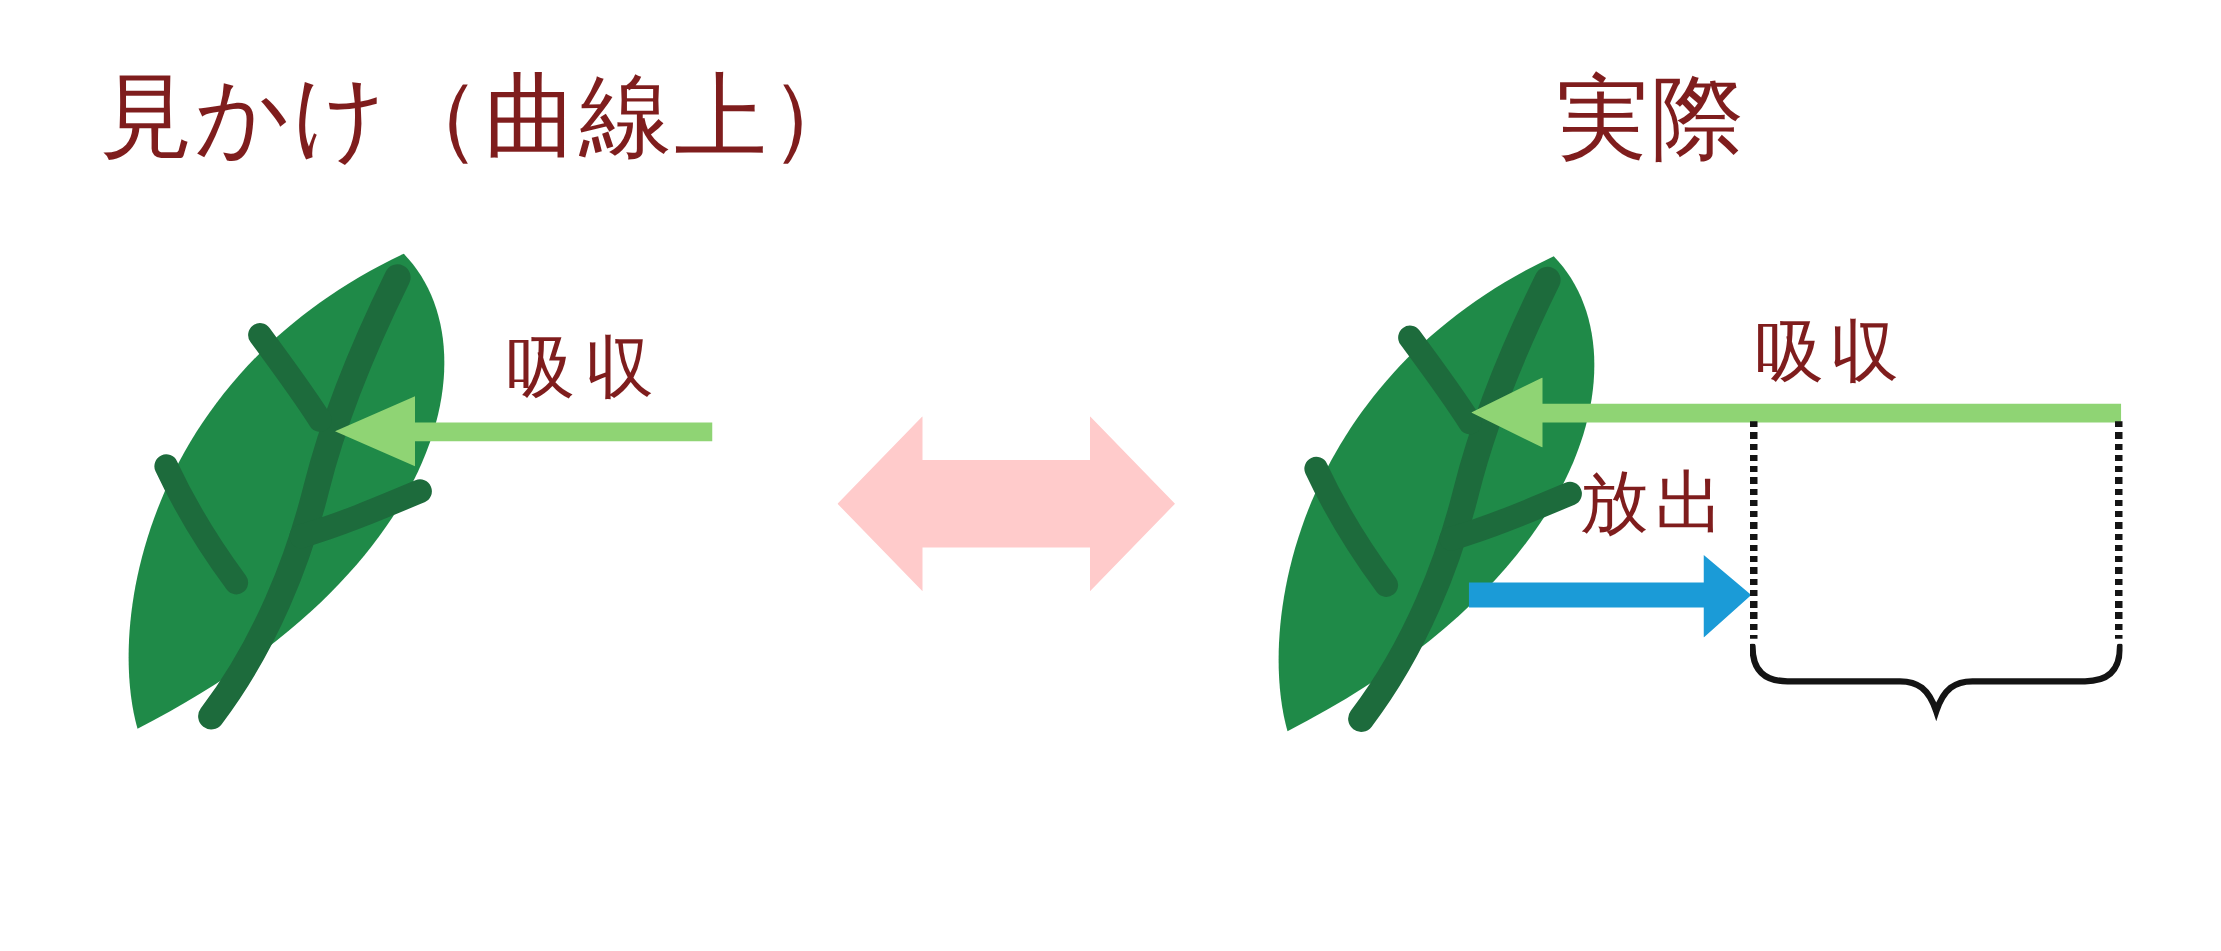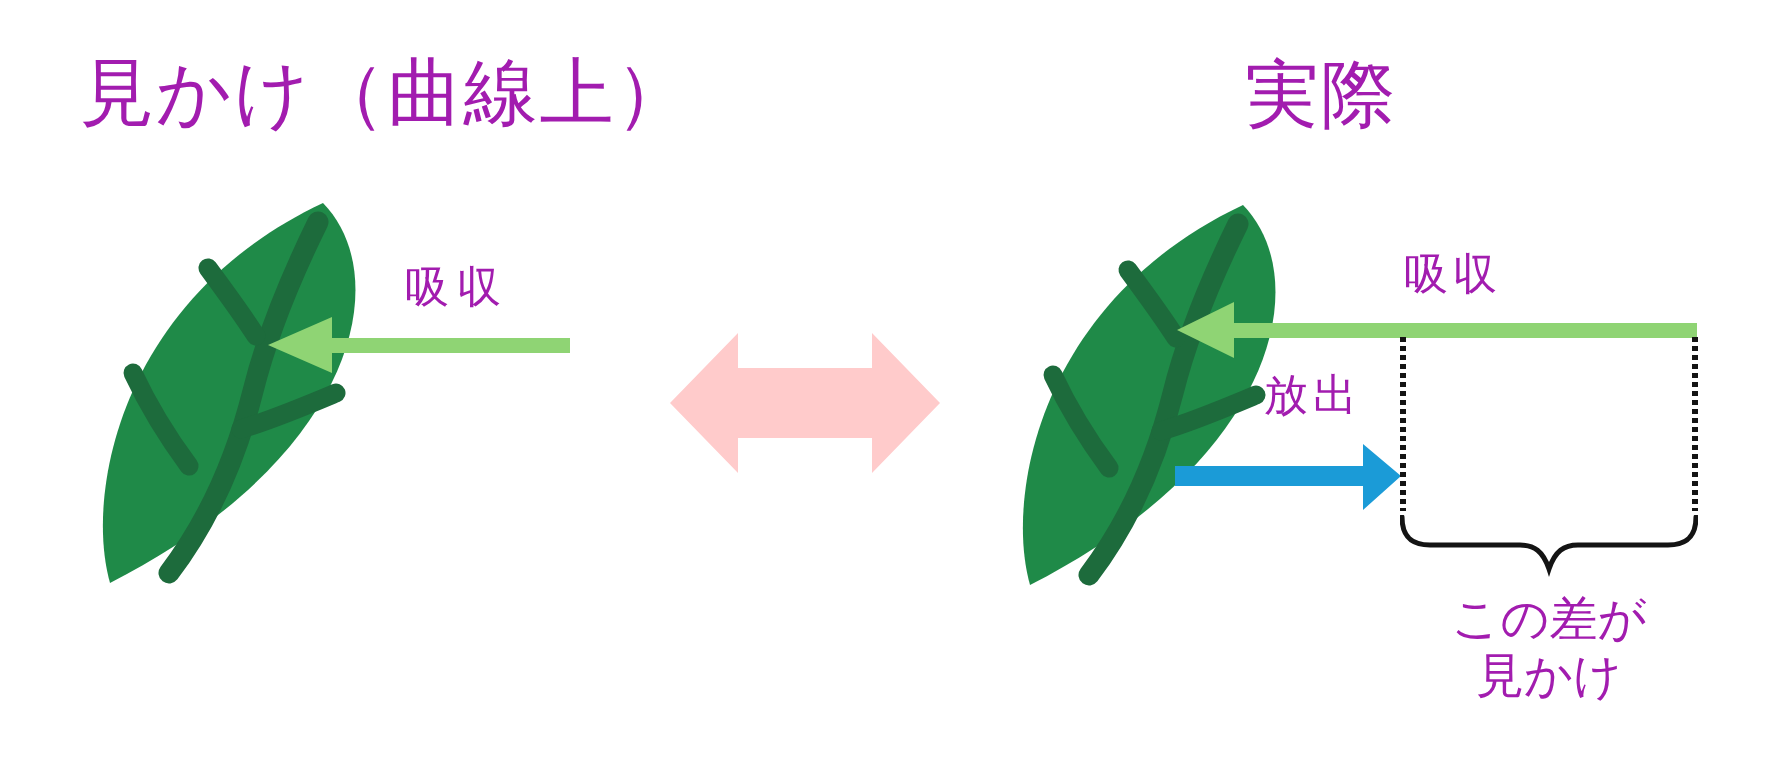--- a/index.html
+++ b/index.html
@@ -2,31 +2,31 @@
 <html><head>
 <meta charset="utf-8">
 <style>
   html,body{margin:0;padding:0;background:#ffffff;}
   .canvas{
     position:relative;
     width:1777px;height:761px;
     background:#ffffff;
     overflow:hidden;
     font-family:"Liberation Sans", sans-serif;
-    color:#a21caf;
+    color:#7f1d1d;
   }
   .abs{position:absolute;}
   .title{
     font-size:74px;
     letter-spacing:2px;
     font-weight:500;
     white-space:nowrap;
   }
   .flow-label{
-    font-size:44px;
+    font-size:55px;
     letter-spacing:8px;
     font-weight:500;
     white-space:nowrap;
   }
   .caption{
     font-size:48px;
     line-height:57px;
     font-weight:500;
     text-align:center;
     white-space:nowrap;
@@ -104,18 +104,14 @@
 
   <div class="abs dotted-line" style="left:1400px;top:337px;"></div>
   <div class="abs dotted-line" style="left:1692px;top:337px;"></div>
 
   <div class="abs" style="left:1400px;top:515px;">
     <svg width="298" height="66" viewBox="0 0 298 66" aria-hidden="true">
       <path class="brace-stroke" d="M 2,2 C 2,22 12,30 30,30 L 120,30 C 134,30 143,36 149,54 C 155,36 164,30 178,30 L 268,30 C 286,30 296,22 296,2"></path>
     </svg>
   </div>
 
-  <div class="abs caption" style="left:1398px;top:590px;width:302px;">
-    <div>この差が</div>
-    <div>見かけ</div>
-  </div>
 
 </div>
 
 </body></html>

